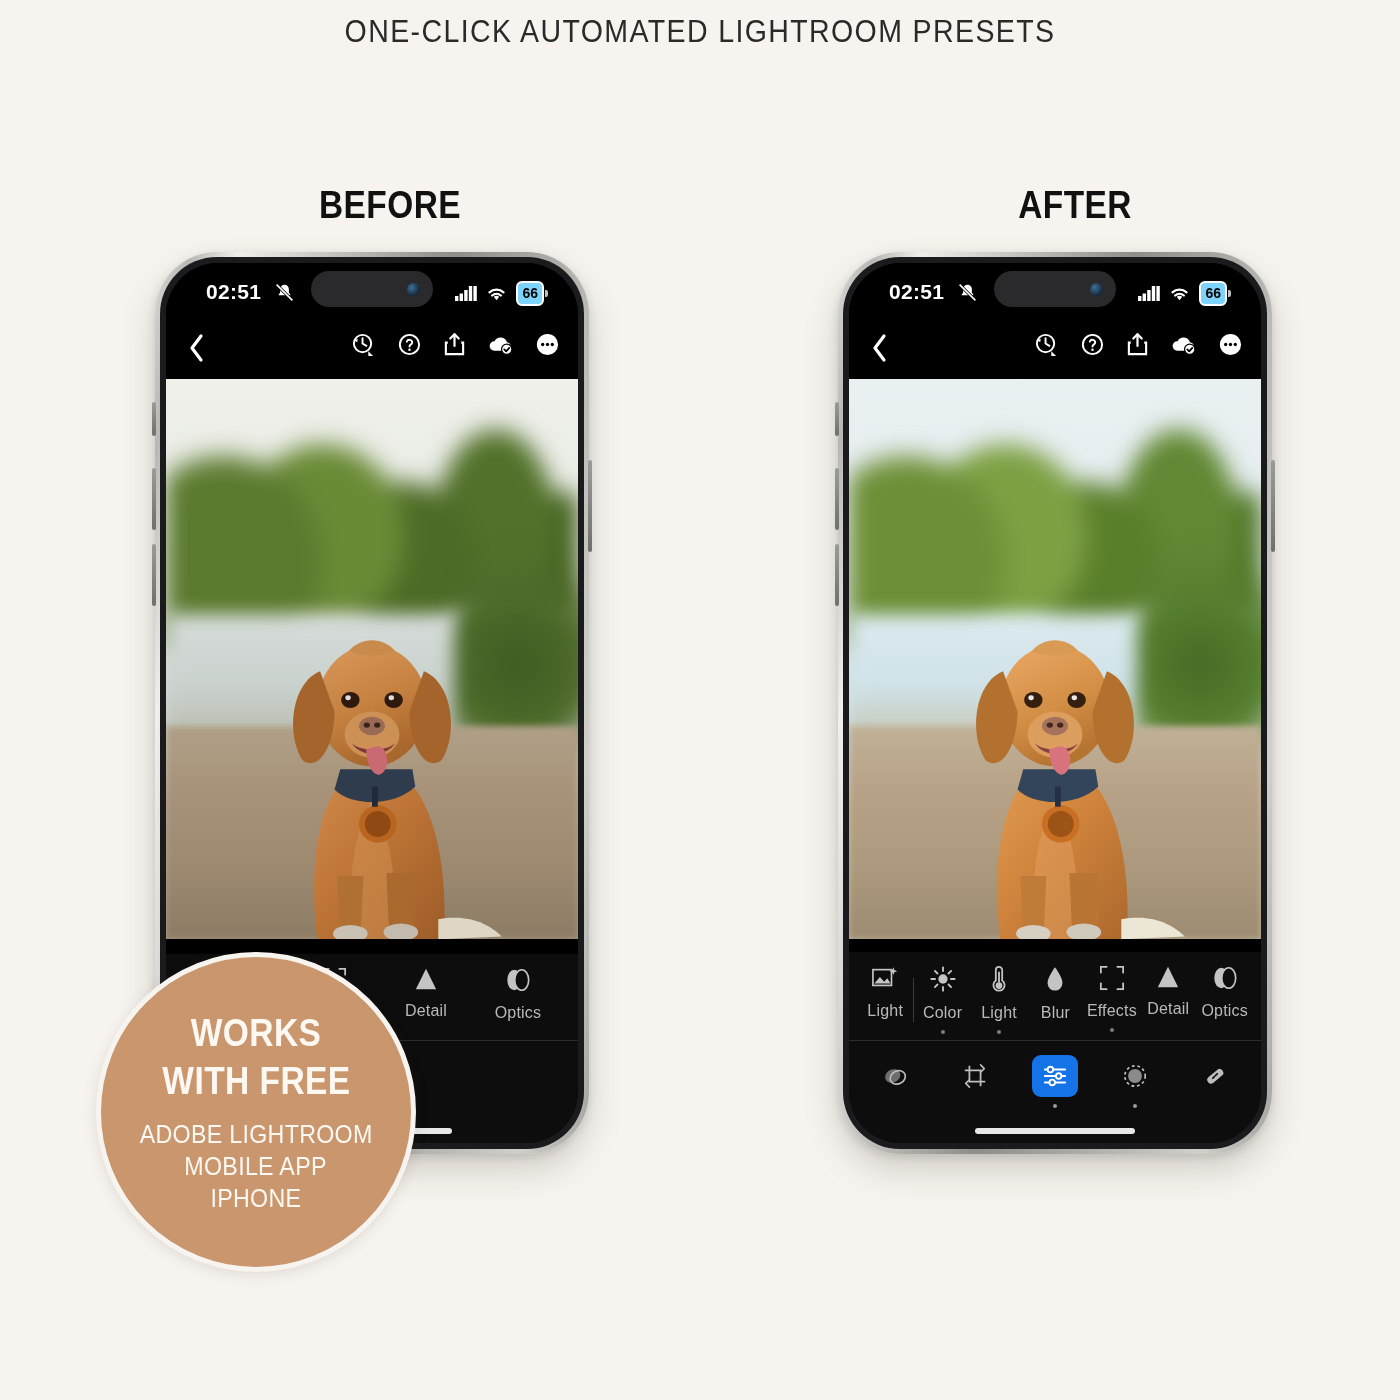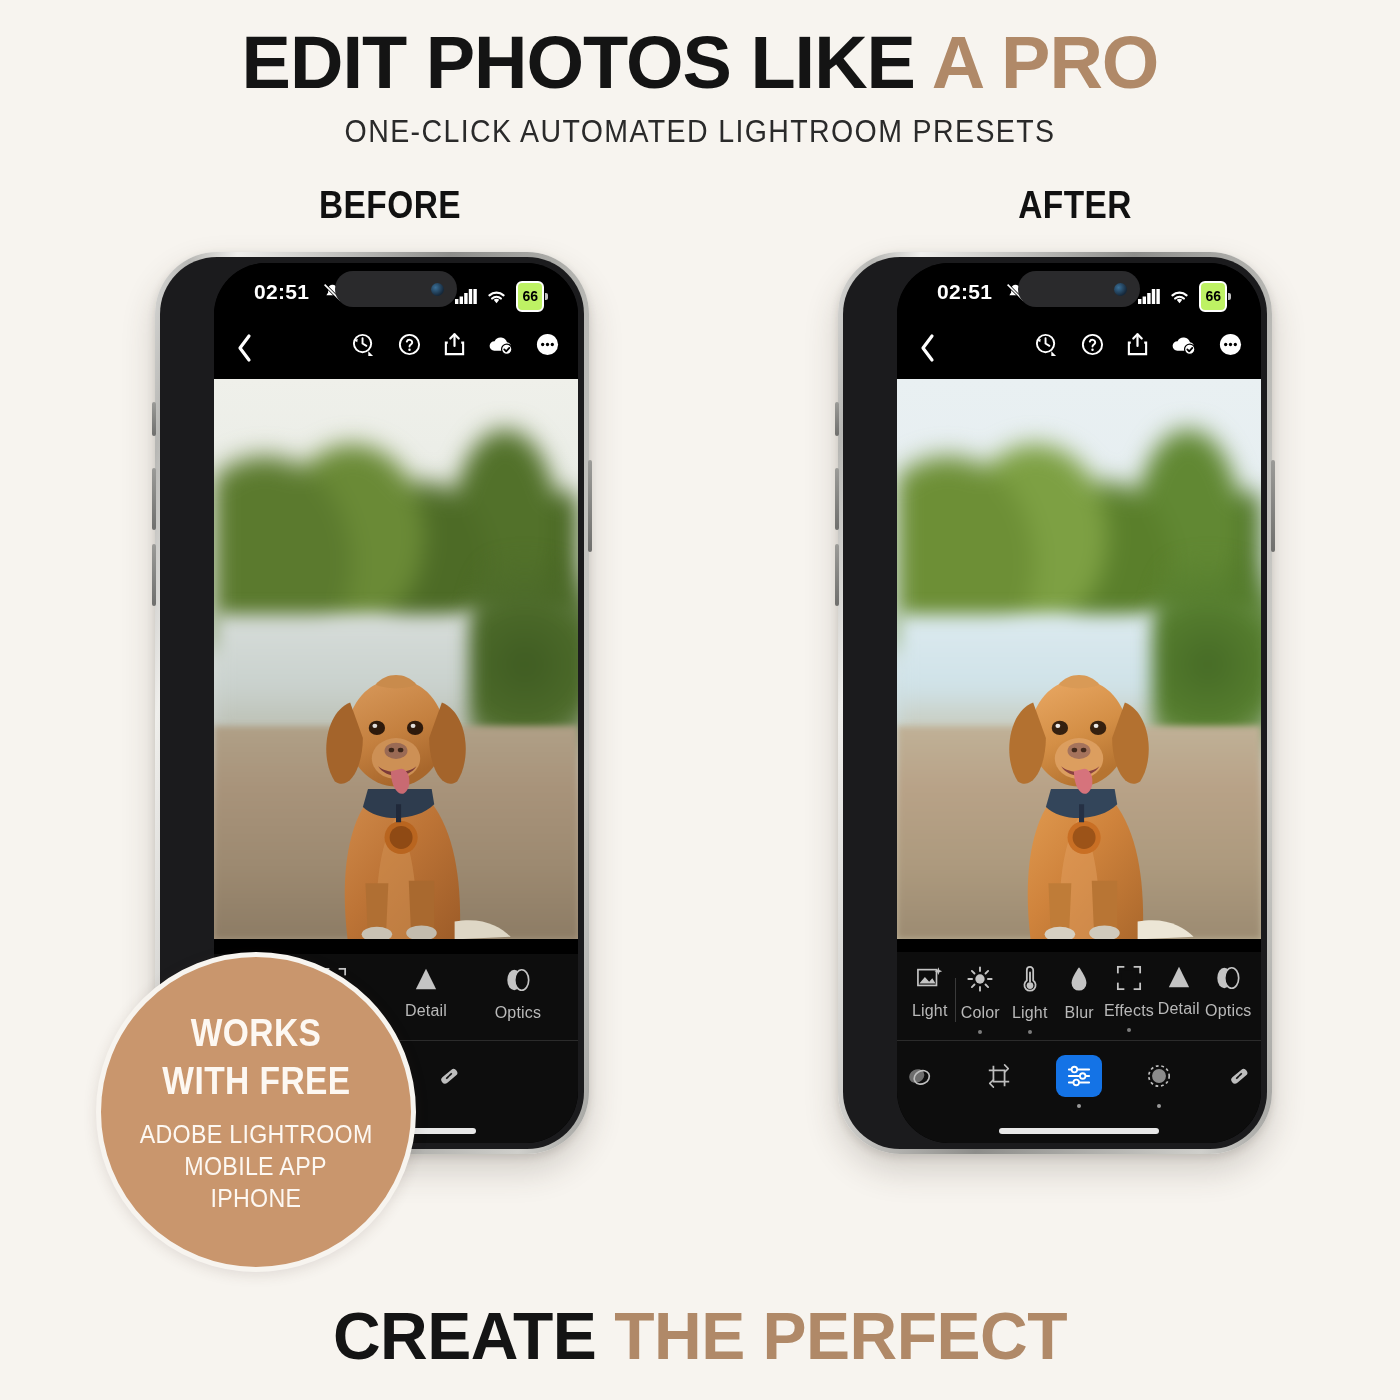--- a/index.html
+++ b/index.html
@@ -51,21 +51,20 @@
   .phone-bezel {
     position:absolute; inset:5px;
     border-radius:57px;
     background:#1b1b1d;
   }
   .phone-screen {
     position:absolute; inset:11px;
     border-radius:52px;
     background:#000;
     overflow:hidden;
-    margin-left:48px;
   }
 
   
   .btn-rail { position:absolute; background:linear-gradient(180deg,#9b9b98,#6f6f6d); border-radius:2px; }
   .rail-action { left:-3px; top:150px;  width:4px; height:34px; }
   .rail-volup  { left:-3px; top:216px;  width:4px; height:62px; }
   .rail-voldn  { left:-3px; top:292px;  width:4px; height:62px; }
   .rail-power  { right:-3px; top:208px; width:4px; height:92px; }
 
   
@@ -74,22 +73,22 @@
     display:flex; align-items:center; background:#000;
   }
   .sb-time {
     position:absolute; left:40px; top:17px;
     font-size:21px; font-weight:600; letter-spacing:0.3px;
   }
   .sb-mute { position:absolute; left:108px; top:19px; }
   .sb-right { position:absolute; right:30px; top:18px; display:flex; align-items:center; gap:9px; }
   .sb-batt {
     border:2px solid #fff; border-radius:6px; padding:0 4px;
-    font-size:14px; font-weight:700; line-height:17px; height:31px;
-    display:flex; align-items:center; background:#bef264; color:#000;text-align:right;
+    font-size:14px; font-weight:700; line-height:17px; height:25px;
+    display:flex; align-items:center; background:#7dd3fc; color:#000;text-align:right;
   }
   .batt-wrap { display:flex; align-items:center; }
   .batt-nub { width:3px; height:7px; background:#fff; border-radius:0 2px 2px 0; margin-left:1px; opacity:.75; }
 
   .dynamic-island {
     position:absolute; top:8px; left:50%; transform:translateX(-50%);
     width:122px; height:36px; border-radius:18px;
     background:#2a2a2c;
     display:flex; align-items:center; justify-content:flex-end;
   }
@@ -180,23 +179,20 @@
   .foot-line {
     font-size:66px; font-weight:bold; color:#141414;
     line-height:1.14; letter-spacing:-0.5px; white-space:nowrap;
   }
   .foot-line .accent { color:#b08968; }
 </style>
 </head>
 <body>
 
 <div class="header">
-  <div class="headline">
-    <span>EDIT PHOTOS LIKE </span><span class="accent">A PRO</span>
-  </div>
   <div class="subhead">ONE-CLICK AUTOMATED LIGHTROOM PRESETS</div>
 </div>
 
 <div class="ba-label" id="label-before">BEFORE</div>
 <div class="ba-label" id="label-after">AFTER</div>
 
 <div class="phone" id="phone-before">
   <div class="phone-frame"></div>
   <div class="btn-rail rail-action"></div>
   <div class="btn-rail rail-volup"></div>
@@ -655,16 +651,13 @@
 
 <div id="badge">
   <div class="badge-big">WORKS</div>
   <div class="badge-big">WITH FREE</div>
   <div class="badge-small">ADOBE LIGHTROOM</div>
   <div class="badge-small" style="margin-top:0">MOBILE APP</div>
   <div class="badge-small" style="margin-top:0">IPHONE</div>
 </div>
 
 <div class="footer">
-  <div class="foot-line">
-    <span>CREATE </span><span class="accent">THE PERFECT</span>
-  </div>
 </div>
 
 </body></html>

